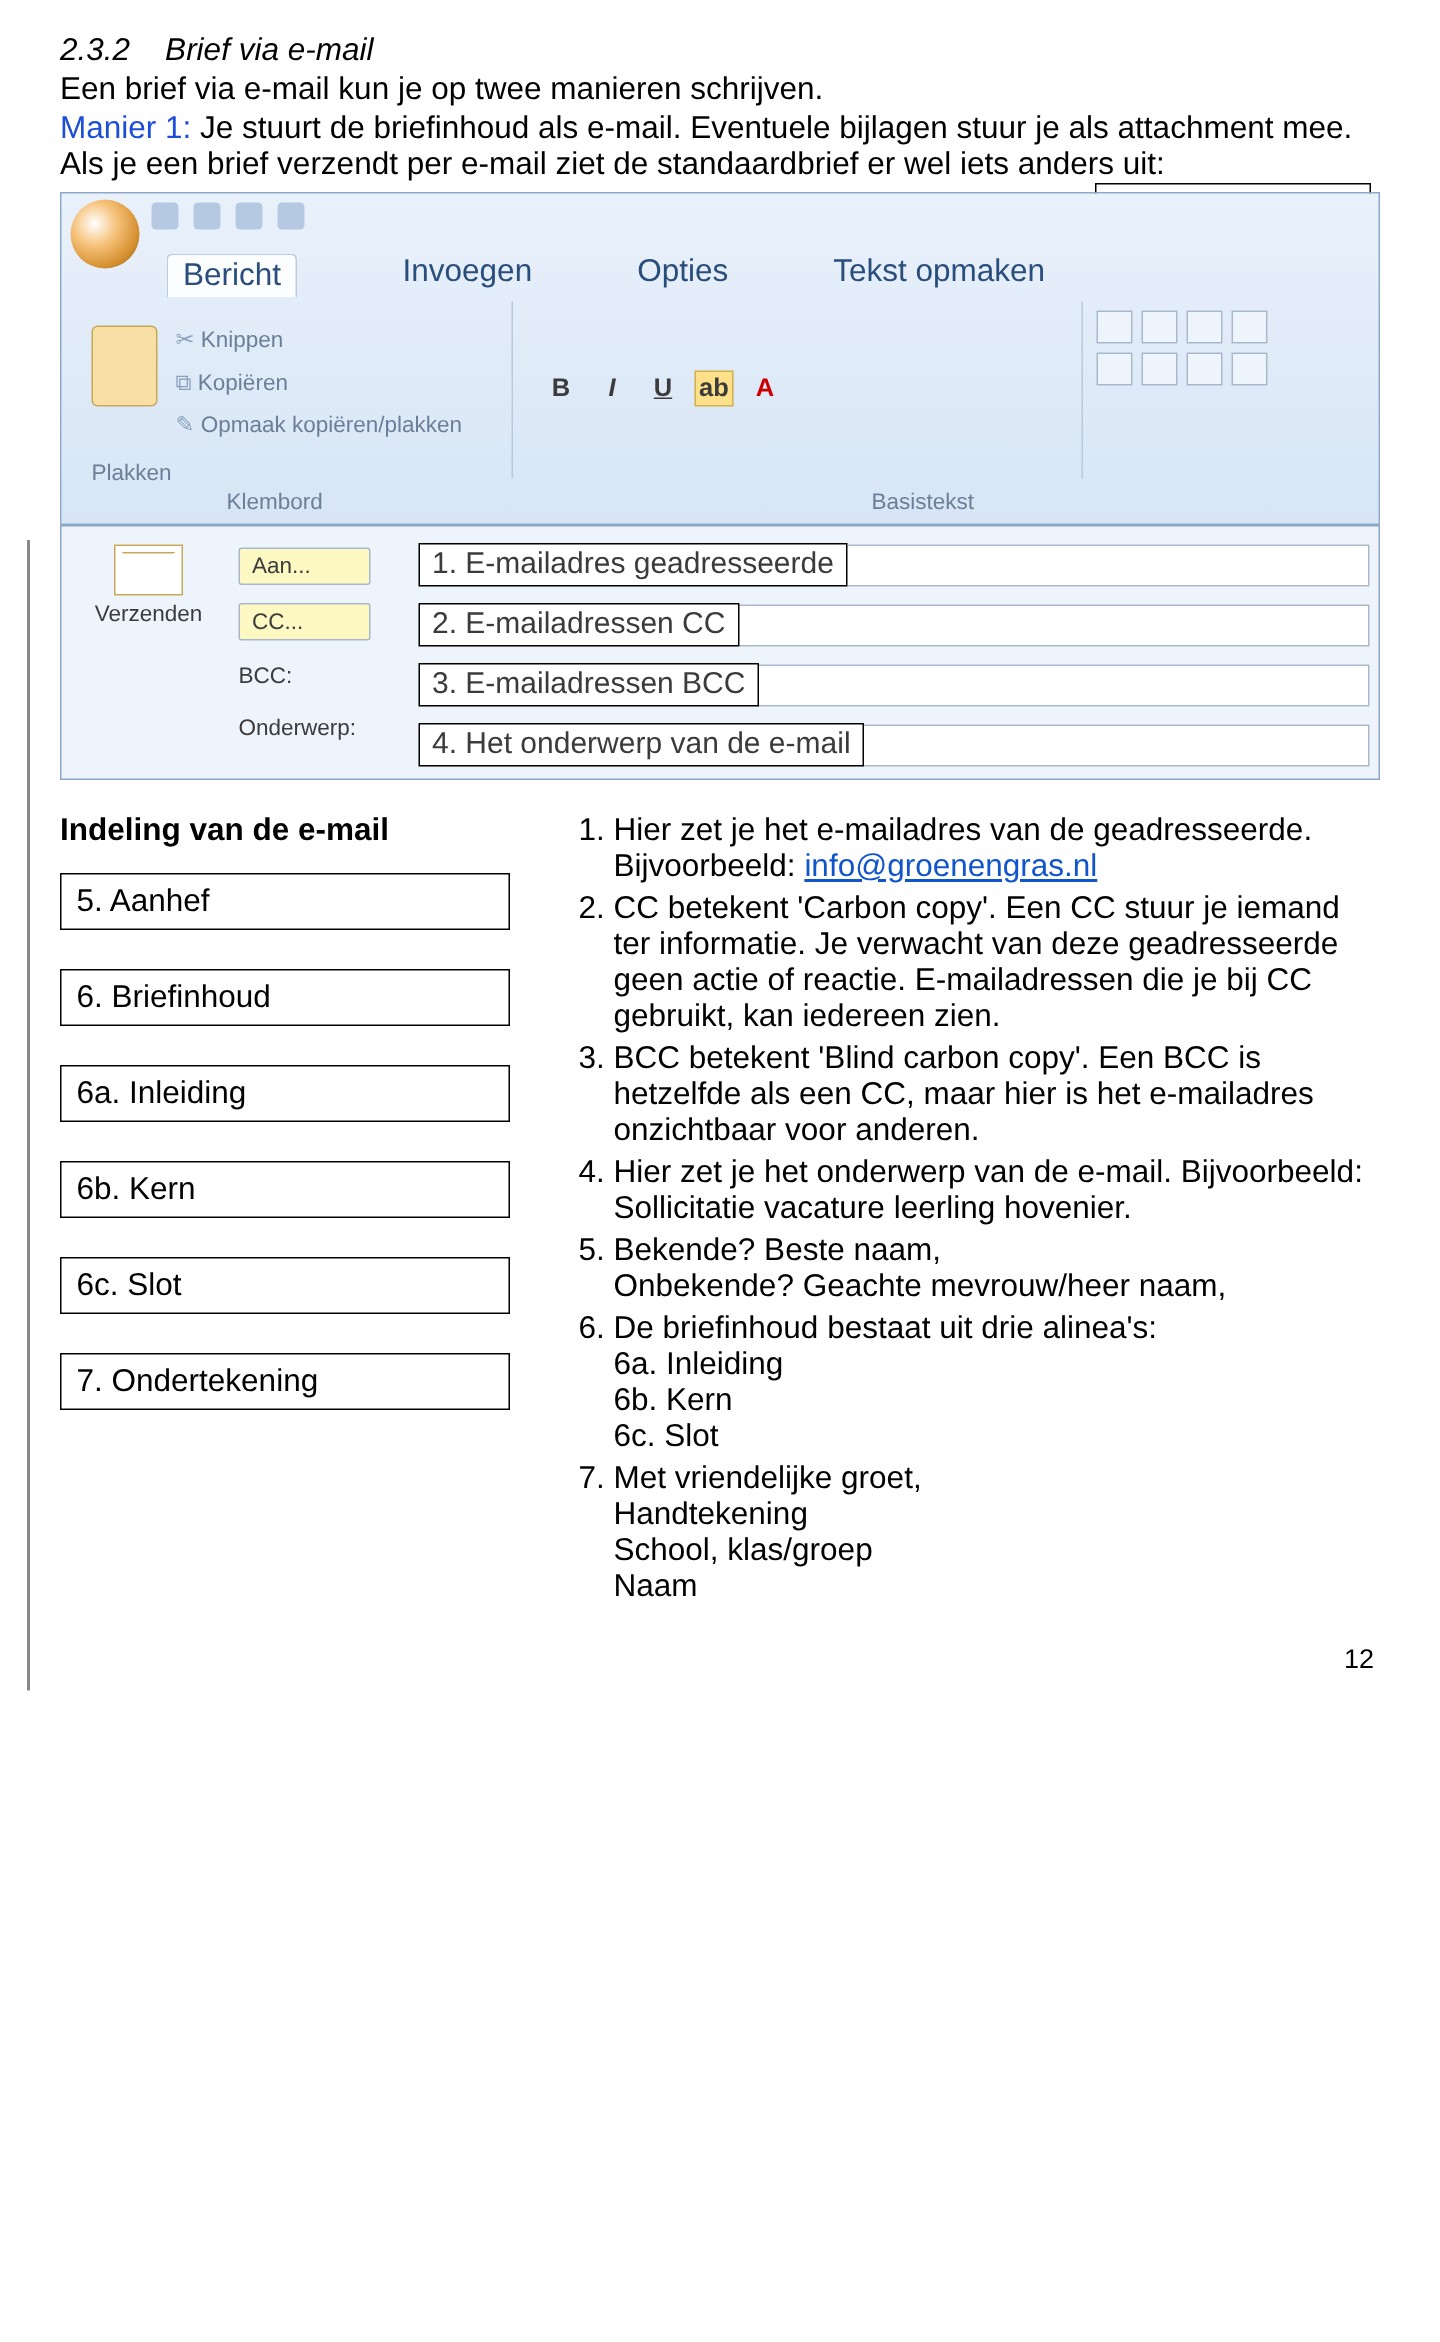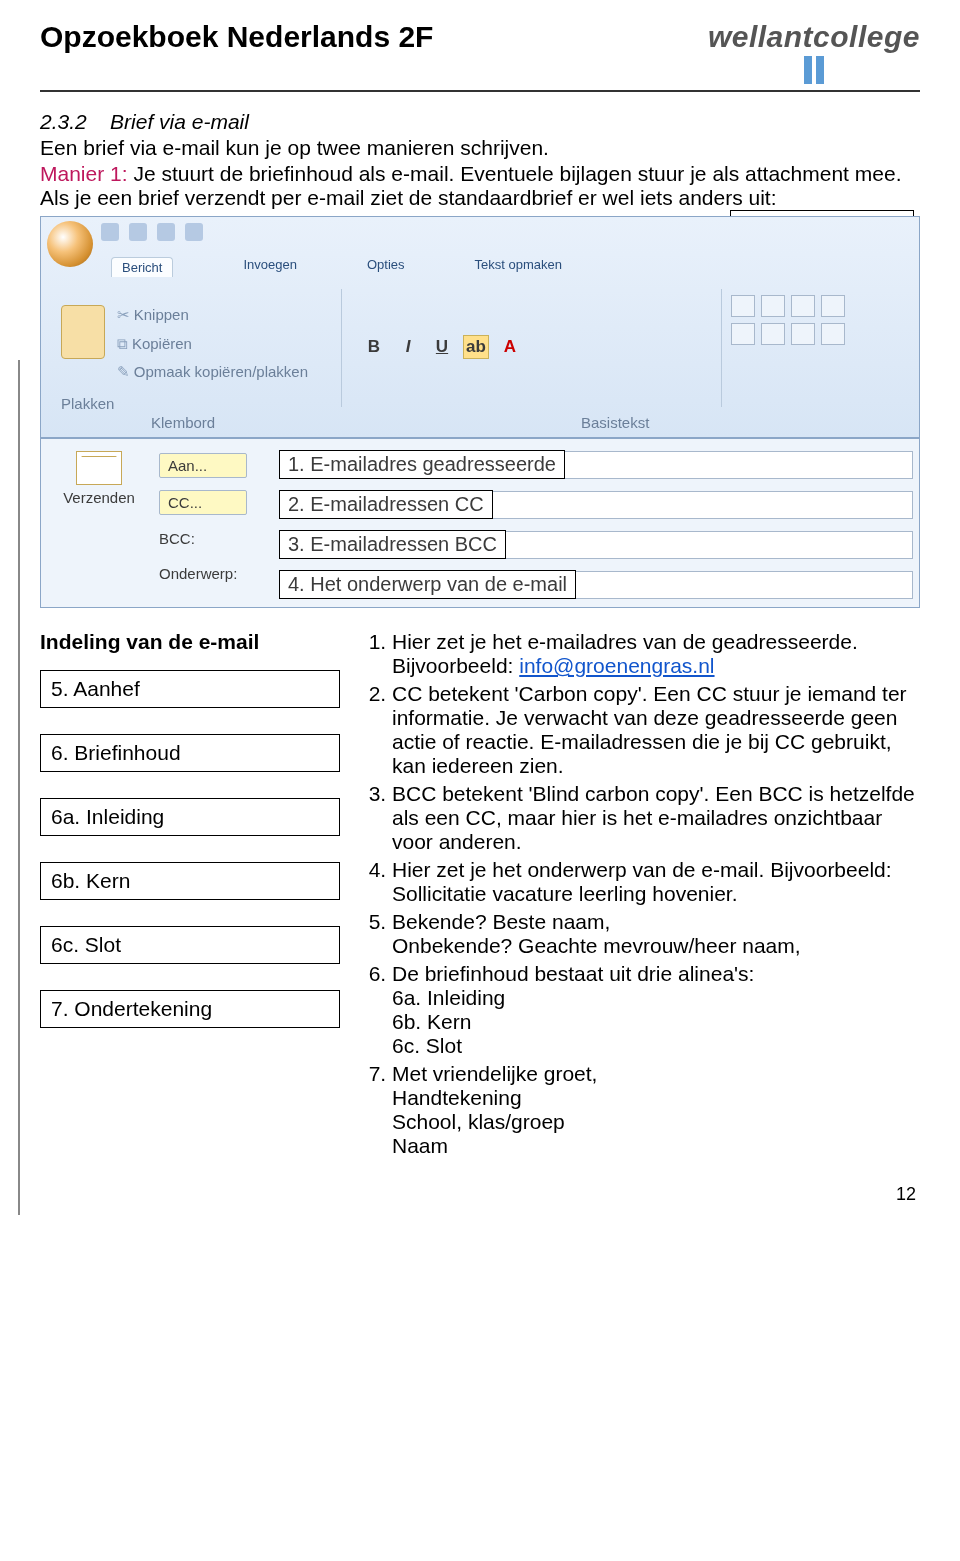--- a/index.html
+++ b/index.html
@@ -35,21 +35,21 @@
     letter-spacing: 0.5px;
   }
   .brand-bars {
     display:flex; gap:4px; justify-content:center; margin-top:2px;
   }
   .brand-bars span {
     width:8px; height:28px; background:#5b9bd5; display:inline-block;
   }
   .section-num { font-style: italic; }
   .intro p { margin: 2px 0; }
-  .blue { color:#be185d; }
+  .blue { color:#1d4ed8; }
   .callout {
     border:1px solid #000;
     padding:6px 10px;
     background:#fff;
     display:inline-block;
     font-size:20px;
   }
   .callout ul { margin:4px 0 0 18px; padding:0;}
   .ribbon-wrap { position:relative; margin-top:6px; }
   .ribbon {
@@ -60,21 +60,21 @@
     font-size:14px;
     color:#3b3b3b;
   }
   .ribbon .orb {
     width:46px; height:46px; border-radius:50%;
     background:radial-gradient(circle at 35% 35%, #fff, #f6c27a 35%, #d48f2f 70%, #8a5a1a);
     position:absolute; top:4px; left:6px;
   }
   .qat { position:absolute; top:6px; left:60px; display:flex; gap:10px; }
   .qat div { width:18px; height:18px; background:#b5c9e3; border-radius:3px; }
-  .tabs { position:absolute; top:40px; left:70px; display:flex; gap:70px; font-size:13px; color:#2a4e7c;}
+  .tabs { position:absolute; top:40px; left:70px; display:flex; gap:70px; font-size:21px; color:#2a4e7c;}
   .tabs .active { background:#fbfdff; border:1px solid #bcd; border-bottom:none; padding:2px 10px; border-radius:4px 4px 0 0;}
   .clip-group { position:absolute; top:78px; left:10px; width:260px;}
   .clip-icon { width:42px; height:52px; background:#f7dfa6; border:1px solid #c7a857; border-radius:4px; position:absolute; top:10px; left:10px;}
   .clip-lines { position:absolute; left:66px; top:6px; font-size:15px; color:#6b7f99; line-height:1.9;}
   .clip-lines span::before{content:"✂ "; color:#8aa0bc;}
   .clip-lines .copy::before{content:"⧉ ";}
   .clip-lines .brush::before{content:"✎ ";}
   .clip-label { position:absolute; top:100px; left:10px; color:#6b7f99; font-size:15px;}
   .group-title { position:absolute; bottom:6px; font-size:15px; color:#6b7f99; text-align:center;}
   .gt1{ left:110px;} .gt2{ left:540px;}
@@ -114,21 +114,21 @@
   .labels-col .lbl-btn{ background:#fef9c3; border:1px solid #a8b8cc; padding:3px 8px; border-radius:2px; width:70px;}
   .labels-col .lbl-plain{ padding:3px 0;}
   .fields-col{ flex:1; display:flex; flex-direction:column; gap:12px;}
   .field-row{ position:relative;}
   .field-input{ background:#fff; border:1px solid #a8b8cc; height:26px; width:100%;}
   .field-callout{ position:absolute; left:0; top:-1px; }
   .field-callout .callout{ padding:2px 8px; font-size:20px;}
 
   .two-col {
     display:flex;
-    gap:24px;
+    gap:41px;
     margin-top:22px;
     align-items:flex-start;
   }
   .left-col{ width:300px;}
   .right-col{ flex:1;}
   .col-head{ font-weight:bold; margin-bottom:16px;}
   .outline-box{
     border:1px solid #000;
     padding:6px 10px;
     margin-bottom:26px;
@@ -148,30 +148,20 @@
     width:2px;
     background:#888;
   }
 </style>
 </head>
 <body>
 
 <div class="page">
   <div class="left-border"></div>
 
-  <div class="header">
-    <div class="header-title">Opzoekboek Nederlands 2F</div>
-    <div class="brand-wrap">
-      <div class="brand">wellantcollege</div>
-      <div class="brand-bars">
-          <span></span>
-          <span></span>
-        </div>
-    </div>
-  </div>
 
   <div class="intro">
     <p>
       <span class="section-num">2.3.2</span>
       <span>&nbsp;&nbsp;</span>
       <i>Brief via e-mail</i>
     </p>
     <p>Een brief via e-mail kun je op twee manieren schrijven.</p>
     <p>
       <span class="blue">Manier 1:</span><span> Je stuurt de briefinhoud als e-mail. Eventuele bijlagen stuur je als attachment mee. Als je een brief verzendt per e-mail ziet de standaardbrief er wel iets anders uit:</span>

